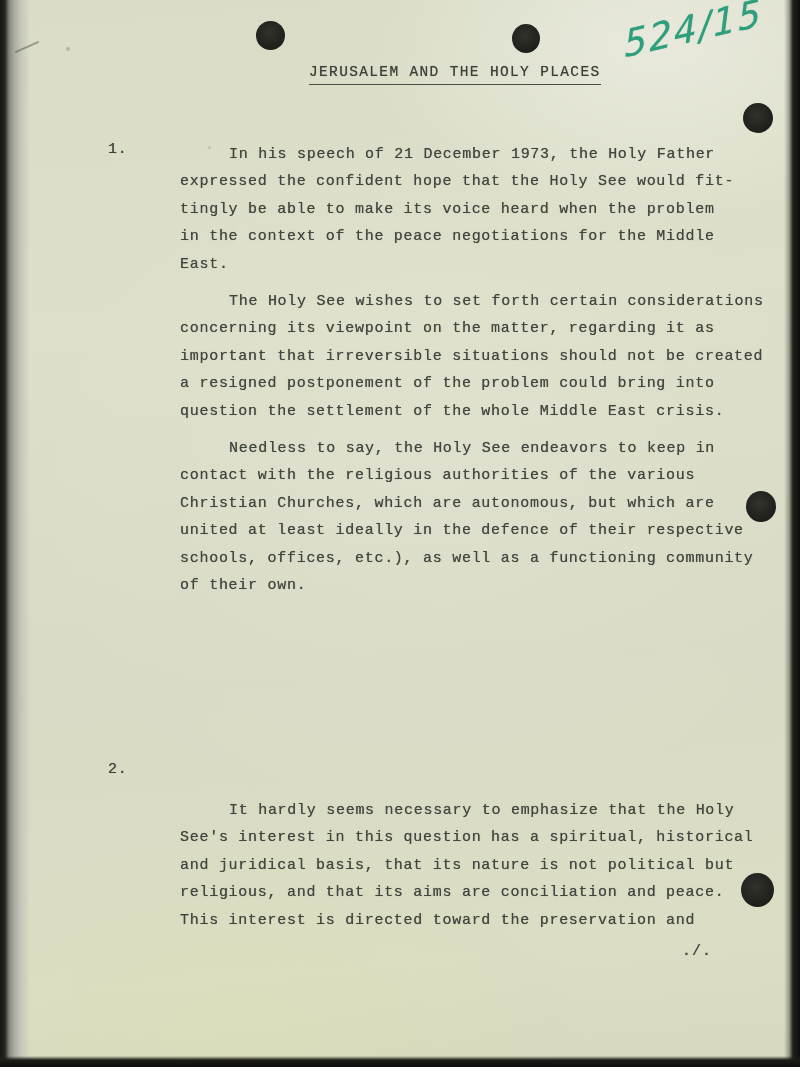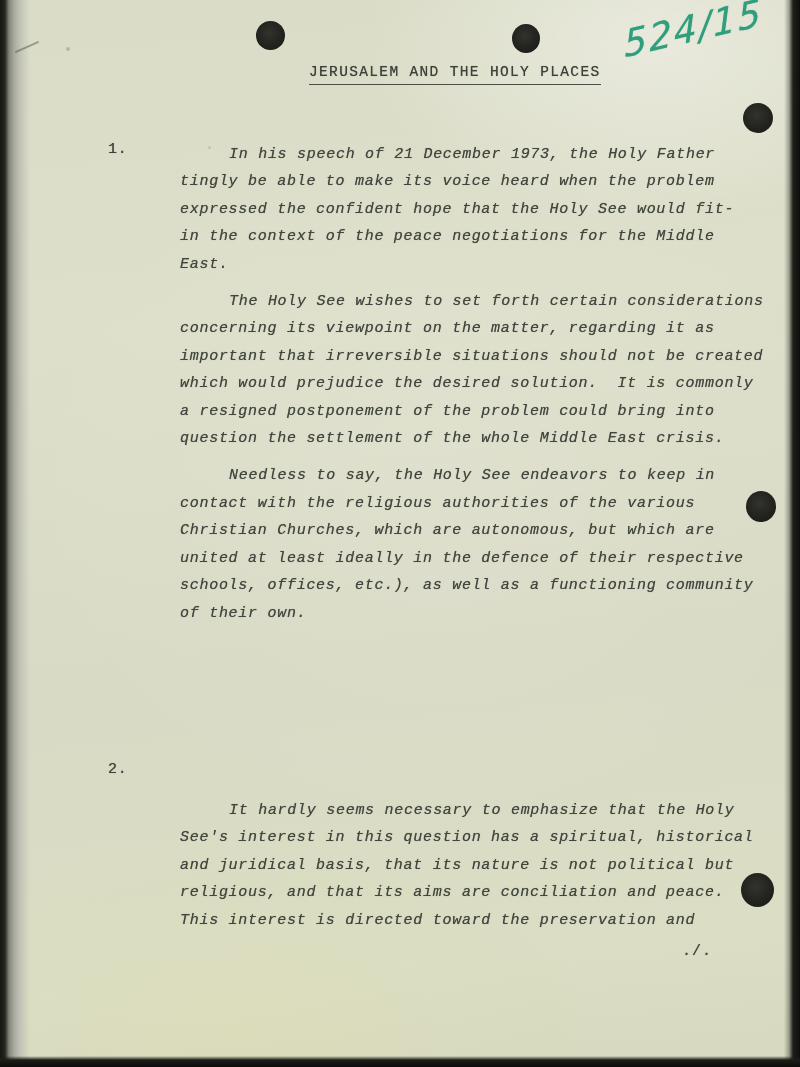--- a/index.html
+++ b/index.html
@@ -52,21 +52,21 @@
     text-shadow:0 0 0.7px rgba(60,65,58,0.75);white-space:pre;
   }
   
   .secnum{position:absolute;left:108px;font-size:15px;letter-spacing:0.7px;
     text-shadow:0 0 0.7px rgba(60,65,58,0.7);}
   .num-1{top:141px;}
   .num-2{top:761px;}
   .block{position:absolute;left:180px;width:600px;}
   .block-1{top:141px;}
   .block-2{top:761px;margin-top:36px;}
-  .para{margin:0 0 10px 0;font-style:italic;}
+  .para{margin:0 0 10px 0;}
   .line{display:block;white-space:pre;font-size:15px;line-height:27.4px;
     letter-spacing:0.72px;color:#41463e;
     text-shadow:0 0 0.7px rgba(62,67,59,0.72);}
   .line.indent{padding-left:49px;}
   .footer-mark{position:absolute;left:682px;top:943px;font-size:15px;
     letter-spacing:1px;color:#41463e;text-shadow:0 0 0.7px rgba(62,67,59,0.7);}
 </style>
 </head>
 <body>
 
@@ -88,30 +88,29 @@
 
   <div class="handwritten">524/15</div>
 
   <div class="title">JERUSALEM AND THE HOLY PLACES</div>
 
   <div class="secnum num-1">1.</div>
 
   <div class="block block-1">
     <div class="para">
       <span class="line indent">In his speech of 21 December 1973, the Holy Father</span>
+      <span class="line">expressed the confident hope that the Holy See would fit-</span>
       <span class="line">tingly be able to make its voice heard when the problem</span>
-      <span class="line">expressed the confident hope that the Holy See would fit-</span>
       <span class="line">in the context of the peace negotiations for the Middle</span>
       <span class="line">East.</span>
     </div>
     <div class="para">
       <span class="line indent">The Holy See wishes to set forth certain considerations</span>
       <span class="line">concerning its viewpoint on the matter, regarding it as</span>
       <span class="line">important that irreversible situations should not be created</span>
-      <span class="line">which would prejudice the desired solution.  It is commonly</span>
       <span class="line">a resigned postponement of the problem could bring into</span>
       <span class="line">question the settlement of the whole Middle East crisis.</span>
     </div>
     <div class="para">
       <span class="line indent">Needless to say, the Holy See endeavors to keep in</span>
       <span class="line">contact with the religious authorities of the various</span>
       <span class="line">Christian Churches, which are autonomous, but which are</span>
       <span class="line">united at least ideally in the defence of their respective</span>
       <span class="line">schools, offices, etc.), as well as a functioning community</span>
       <span class="line">of their own.</span>

